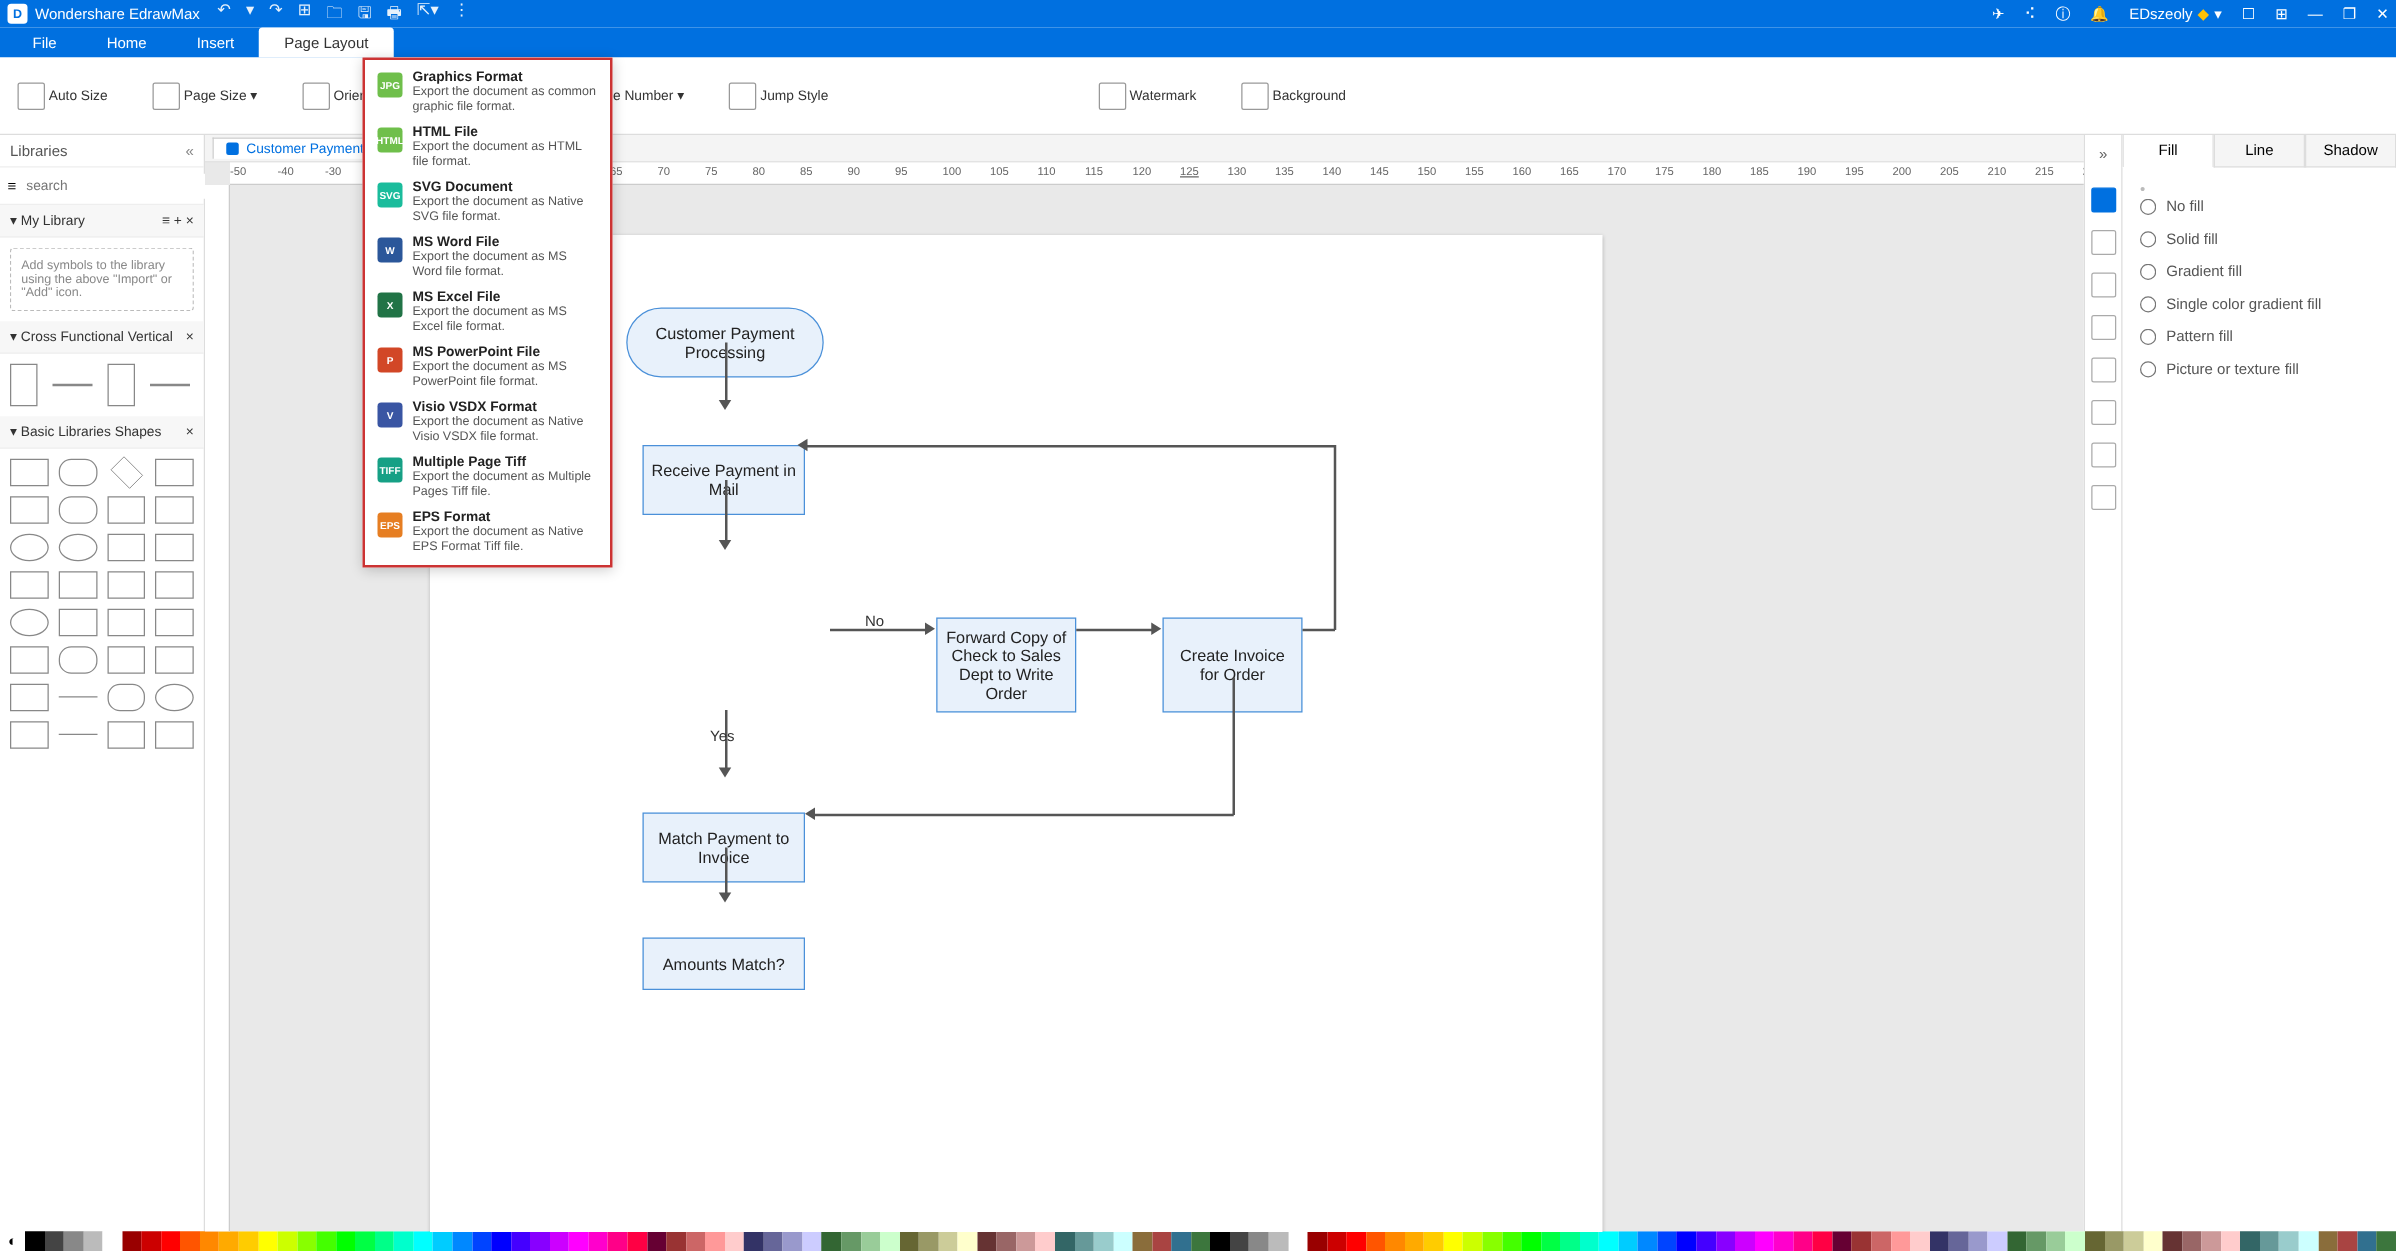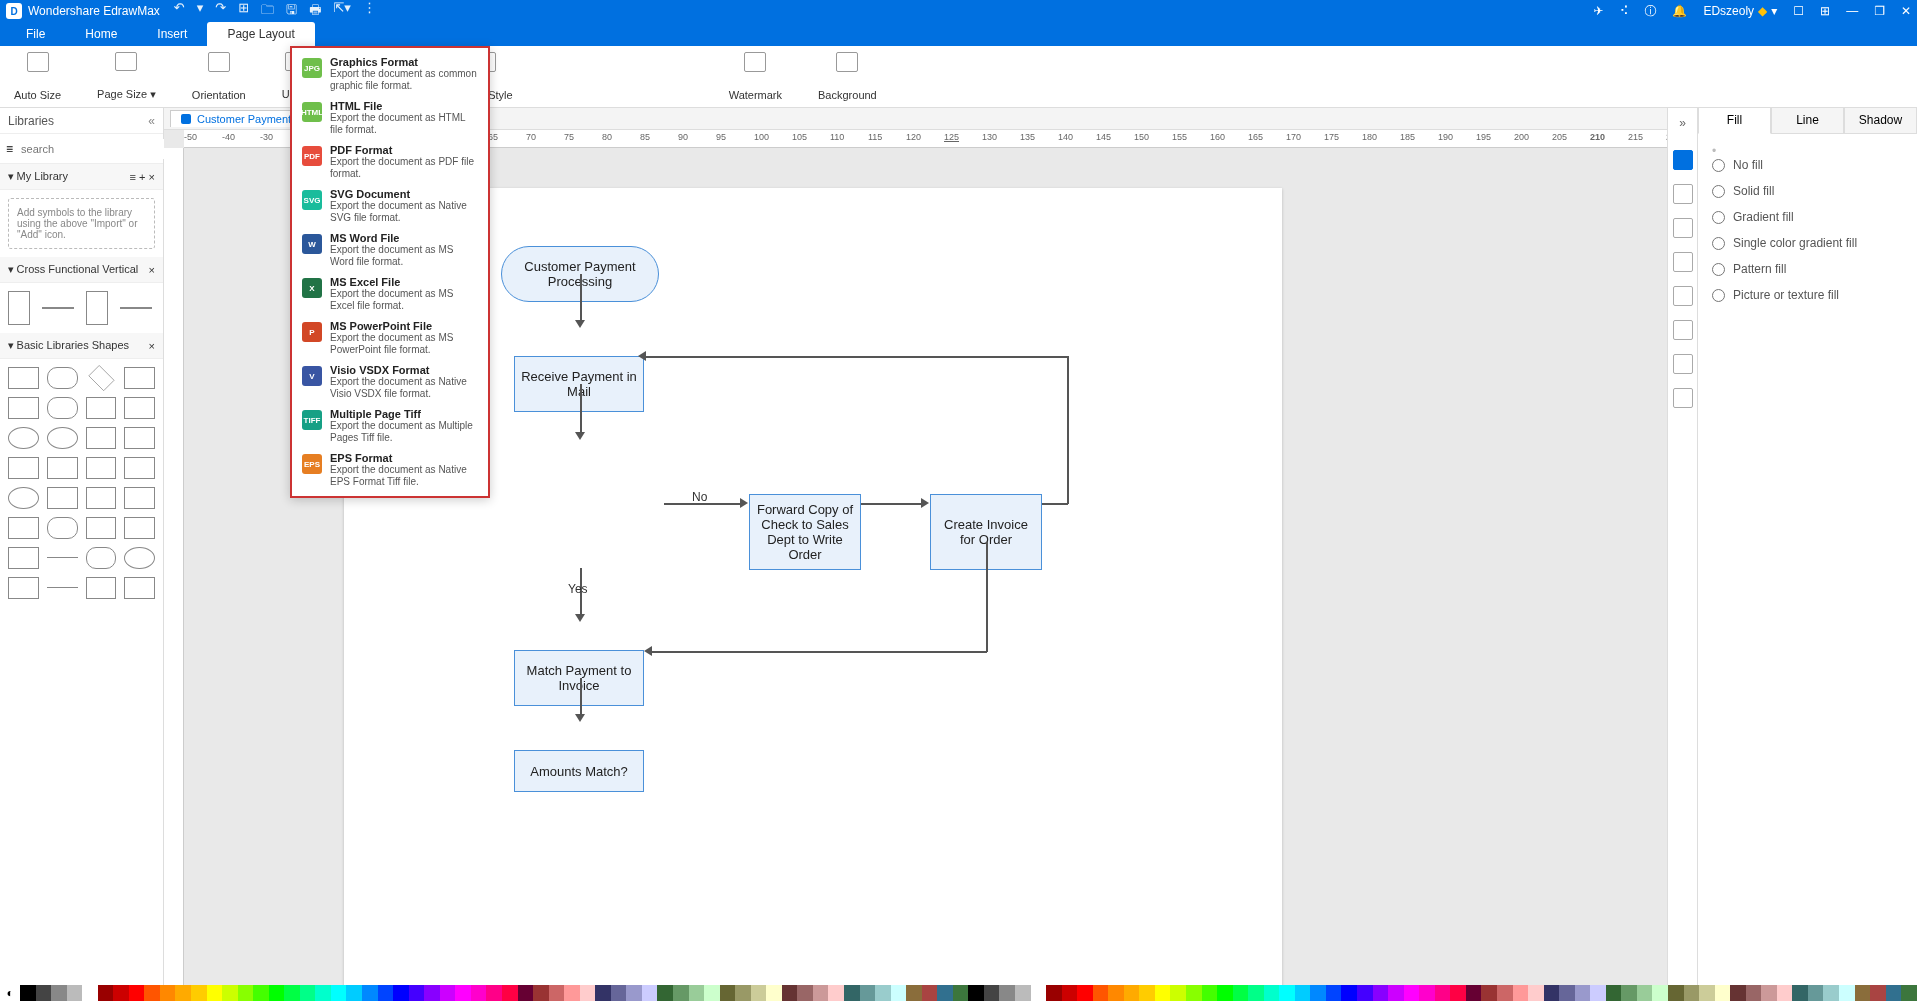--- a/index.html
+++ b/index.html
@@ -16,21 +16,21 @@
 .titlebar .user { display: flex; align-items: center; gap: 4px; }
 .titlebar .diamond { color: #ffc107; }
 
 
 .menubar { height: 24px; background: #0070e0; display: flex; padding: 0 6px; }
 .menubar .item { padding: 4px 20px; color: #fff; font-size: 12px; cursor: pointer; display:flex; align-items:center; }
 .menubar .item.active { background: #fff; color: #333; border-radius: 3px 3px 0 0; }
 
 
 .ribbon { height: 62px; background: #fff; border-bottom: 1px solid #ddd; display: flex; gap: 24px; padding: 4px 8px; }
-.rbtn { display: flex; flex-direction: column; align-items: center; justify-content: center; gap: 17px; padding: 2px 6px; cursor: pointer; font-size: 11px; color: #333; }
+.rbtn { display: flex; flex-direction: row; align-items: center; justify-content: center; gap: 3px; padding: 2px 6px; cursor: pointer; font-size: 11px; color: #333; }
 .rbtn .ricon { width: 22px; height: 22px; border: 1px solid #999; border-radius: 2px; }
 
 
 .main { display: flex; height: calc(1001px - 22px - 24px - 62px - 16px); }
 
 
 .libraries { width: 164px; border-right: 1px solid #ddd; display: flex; flex-direction: column; }
 .lib-head { height: 26px; display: flex; align-items: center; justify-content: space-between; padding: 0 8px; border-bottom: 1px solid #eee; font-size: 12px; color:#555;}
 .lib-head .chev { color:#888; }
 .searchbar { padding: 4px 6px; display: flex; gap: 4px; align-items: center; border-bottom: 1px solid #eee; }
@@ -290,21 +290,21 @@
         <div class="tick" style="left: 1026px;">160</div>
         <div class="tick" style="left: 1064px;">165</div>
         <div class="tick" style="left: 1102px;">170</div>
         <div class="tick" style="left: 1140px;">175</div>
         <div class="tick" style="left: 1178px;">180</div>
         <div class="tick" style="left: 1216px;">185</div>
         <div class="tick" style="left: 1254px;">190</div>
         <div class="tick" style="left: 1292px;">195</div>
         <div class="tick" style="left: 1330px;">200</div>
         <div class="tick" style="left: 1368px;">205</div>
-        <div class="tick" style="left: 1406px; font-weight: bold;">210</div>
+        <div class="tick" style="left: 1406px;">210</div>
         <div class="tick" style="left: 1444px;">215</div>
         <div class="tick" style="left: 1482px;">220</div>
       </div>
     <div class="vruler"></div>
     <div class="canvas-outer">
       <div class="page">
 
         <div class="node terminator" style="left:157px;top:30px;width:158px;height:56px">
             <span>Customer Payment Processing</span>
           </div>
@@ -539,27 +539,20 @@
       </div>
     </div>
     <div class="export-item">
       <div class="eicon" style="background:#6fbf4b">HTML</div>
       <div class="etxt">
         <strong>HTML File</strong>
         <span>Export the document as HTML file format.</span>
       </div>
     </div>
     <div class="export-item">
-      <div class="eicon" style="background:#e74c3c">PDF</div>
-      <div class="etxt">
-        <strong>PDF Format</strong>
-        <span>Export the document as PDF file format.</span>
-      </div>
-    </div>
-    <div class="export-item">
       <div class="eicon" style="background:#1abc9c">SVG</div>
       <div class="etxt">
         <strong>SVG Document</strong>
         <span>Export the document as Native SVG file format.</span>
       </div>
     </div>
     <div class="export-item">
       <div class="eicon" style="background:#2b579a">W</div>
       <div class="etxt">
         <strong>MS Word File</strong>

